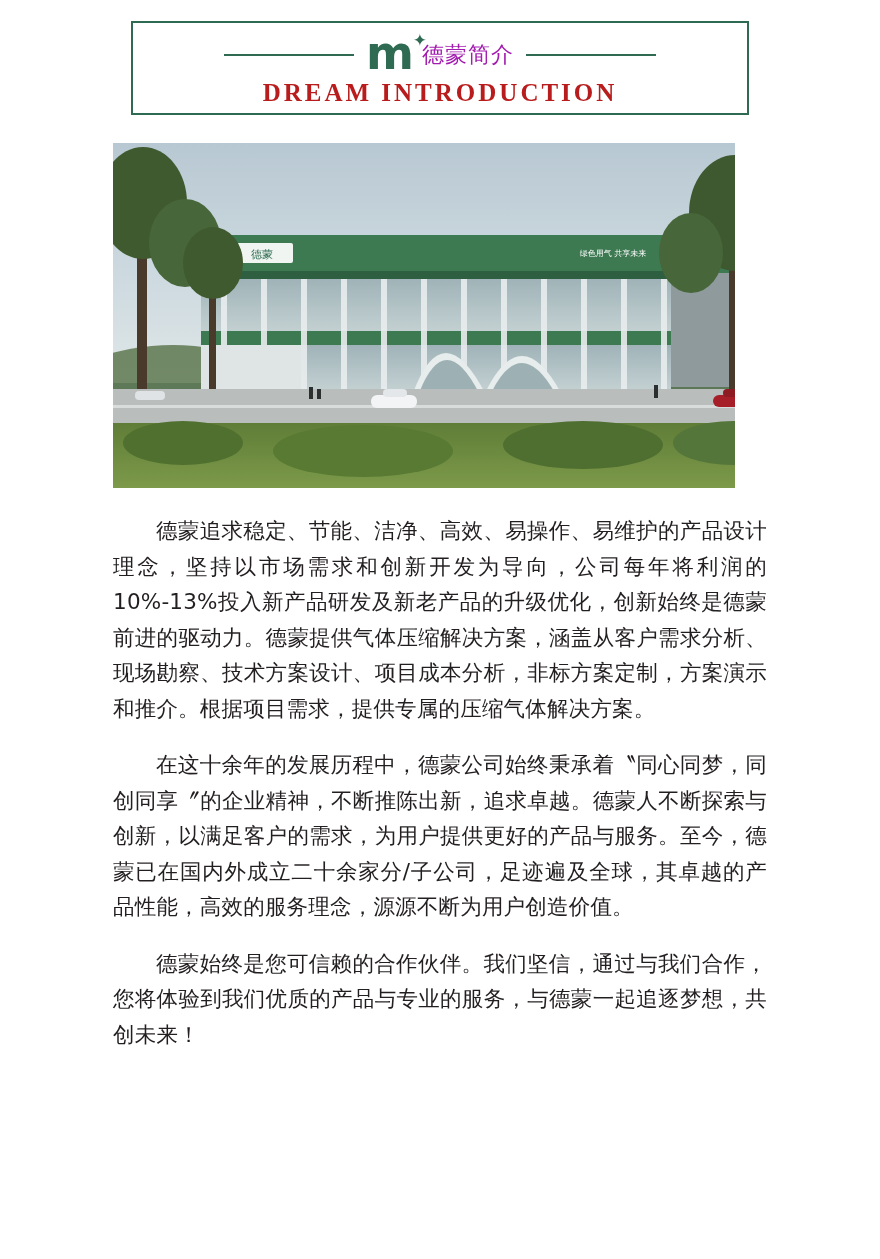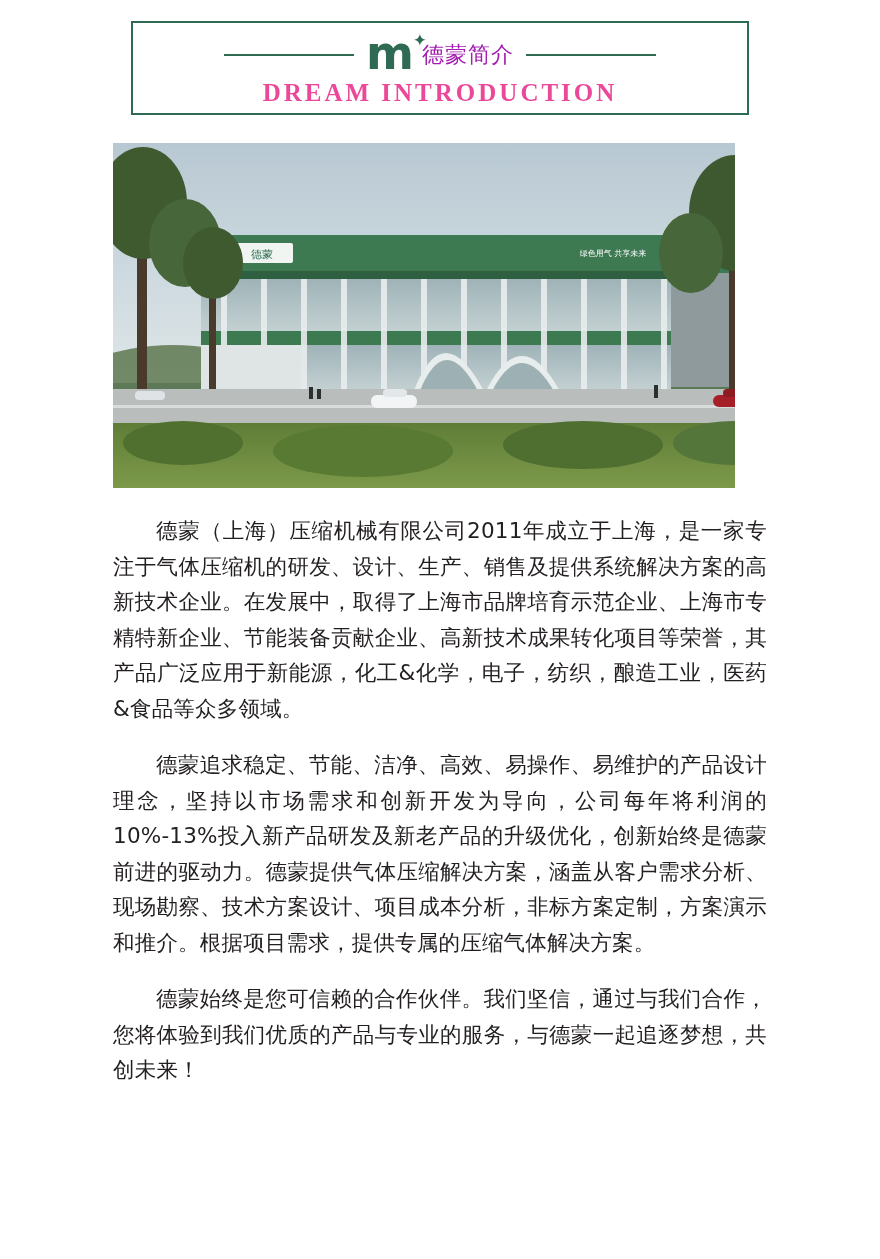--- a/index.html
+++ b/index.html
@@ -87,21 +87,21 @@
   .title-en {
     position: absolute;
     left: 0;
     top: 56px;
     width: 100%;
     text-align: center;
     font-family: "Liberation Serif", serif;
     font-weight: 700;
     font-size: 25px;
     letter-spacing: 3px;
-    color: #ec4899;
+    color: #b91c1c;
     white-space: nowrap;
   }
 
   
   .hero {
     position: absolute;
     left: 113px;
     top: 143px;
     width: 622px;
     height: 345px;
@@ -248,18 +248,18 @@
 
       <g fill="#2b2f30">
         <rect x="196" y="244" width="4" height="12"></rect>
         <rect x="204" y="246" width="4" height="10"></rect>
         <rect x="541" y="242" width="4" height="13"></rect>
       </g>
     </svg>
   </div>
 
   <div class="body-text">
-    <p class="para">德蒙（上海）压缩机械有限公司2011年成立于上海，是一家专注于气体压缩机的研发、设计、生产、销售及提供系统解决方案的高新技术企业。在发展中，取得了上海市品牌培育示范企业、上海市专精特新企业、节能装备贡献企业、高新技术成果转化项目等荣誉，其产品广泛应用于新能源，化工&amp;化学，电子，纺织，酿造工业，医药&amp;食品等众多领域。</p>
     <p class="para">德蒙追求稳定、节能、洁净、高效、易操作、易维护的产品设计理念，坚持以市场需求和创新开发为导向，公司每年将利润的10%-13%投入新产品研发及新老产品的升级优化，创新始终是德蒙前进的驱动力。德蒙提供气体压缩解决方案，涵盖从客户需求分析、现场勘察、技术方案设计、项目成本分析，非标方案定制，方案演示和推介。根据项目需求，提供专属的压缩气体解决方案。</p>
+    <p class="para">在这十余年的发展历程中，德蒙公司始终秉承着〝同心同梦，同创同享〞的企业精神，不断推陈出新，追求卓越。德蒙人不断探索与创新，以满足客户的需求，为用户提供更好的产品与服务。至今，德蒙已在国内外成立二十余家分/子公司，足迹遍及全球，其卓越的产品性能，高效的服务理念，源源不断为用户创造价值。</p>
     <p class="para">德蒙始终是您可信赖的合作伙伴。我们坚信，通过与我们合作，您将体验到我们优质的产品与专业的服务，与德蒙一起追逐梦想，共创未来！</p>
   </div>
 
 </div>
 
 </body></html>

